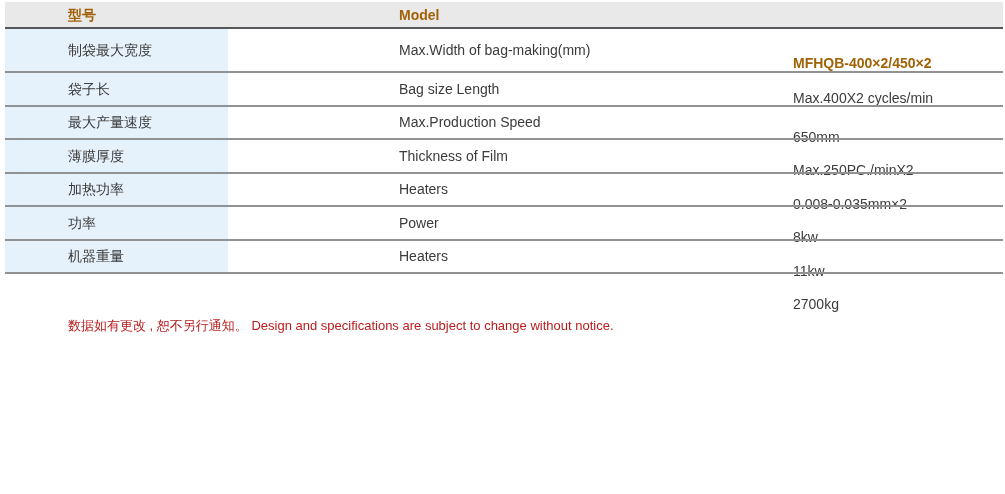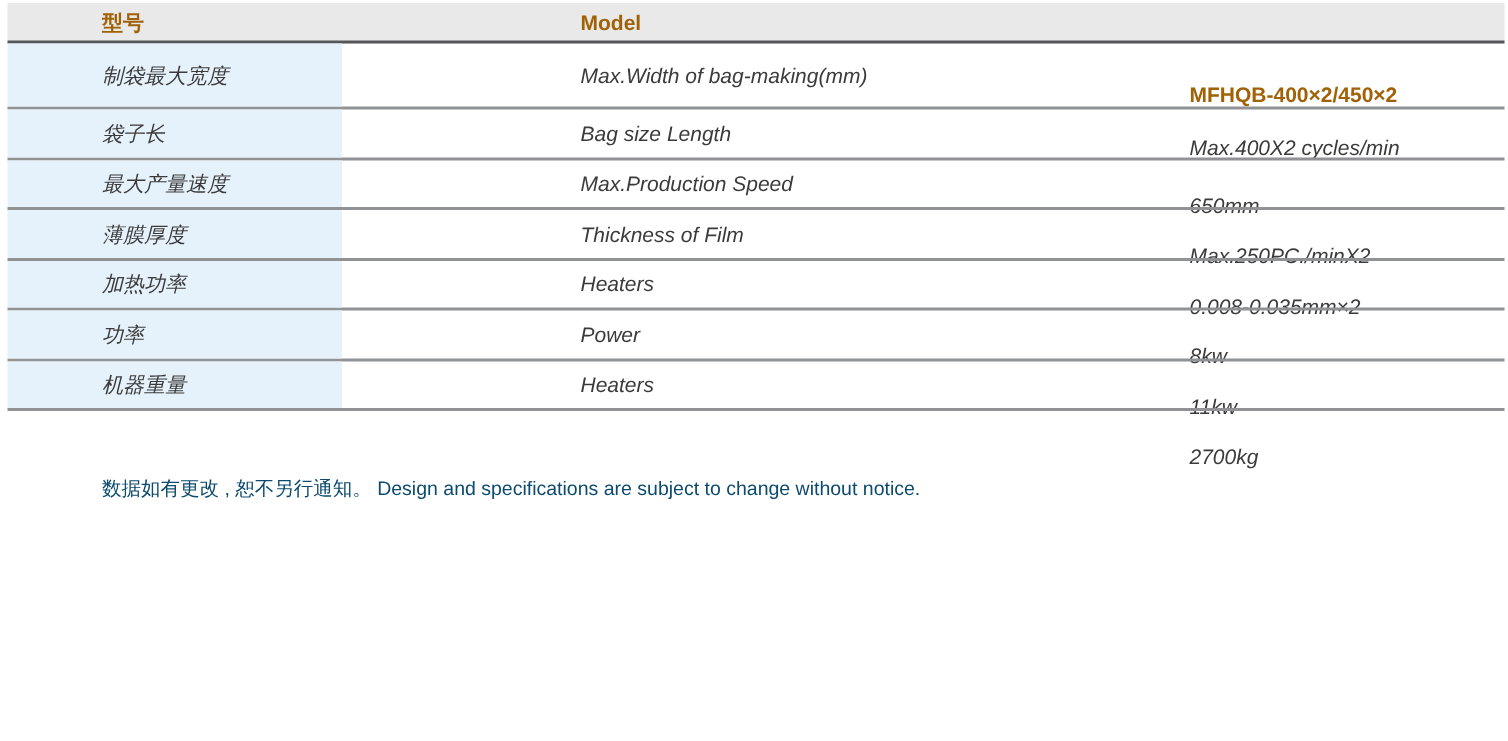--- a/index.html
+++ b/index.html
@@ -19,49 +19,48 @@
   .hdr-row {
     position: relative;
     height: 27px;
     background: #e9e9e9;
     border-bottom: 2px solid #55575b;
   }
   .spec-row {
     position: relative;
     height: 33.5px;
     border-bottom: 2px solid #909294;
-    font-style: italic;
   }
   .spec-row.first { height: 44px; }
   .col1-bg {
     position: absolute;
     left: 0; top: 0; bottom: 0;
     width: 223px;
     background: #e6f2fb;
   }
   .cell {
     position: absolute;
     top: 50%;
     transform: translateY(-50%);
     font-size: 14px;
     white-space: nowrap;
     line-height: 1;
   }
   .c-cn  { left: 63px;  }
-  .c-en  { left: 382px; }
+  .c-en  { left: 394px; }
   .c-val { left: 788px; margin-top: 48px; }
   .hdr-row .cell {
     font-weight: bold;
     color: #a16207;
   }
   .footnote {
     position: absolute;
     left: 68px; top: 317px;
     font-size: 13px;
-    color: #0c4a6e;
+    color: #b91c1c;
     white-space: nowrap;
   }
 </style>
 </head>
 <body>
 
 <div class="spec-table">
 
   <div class="hdr-row">
     <span class="cell c-cn">型号</span>

